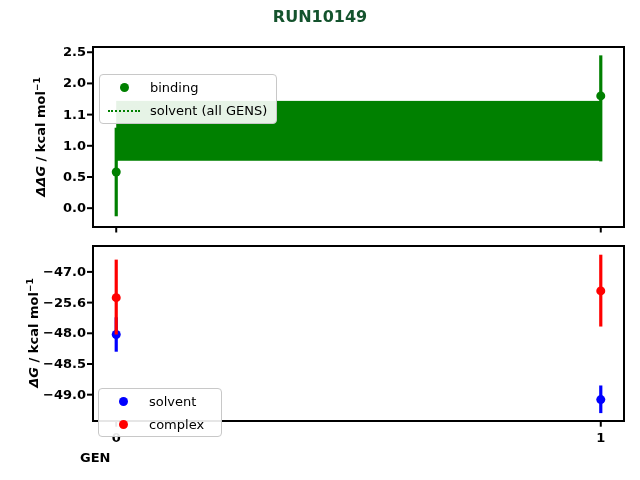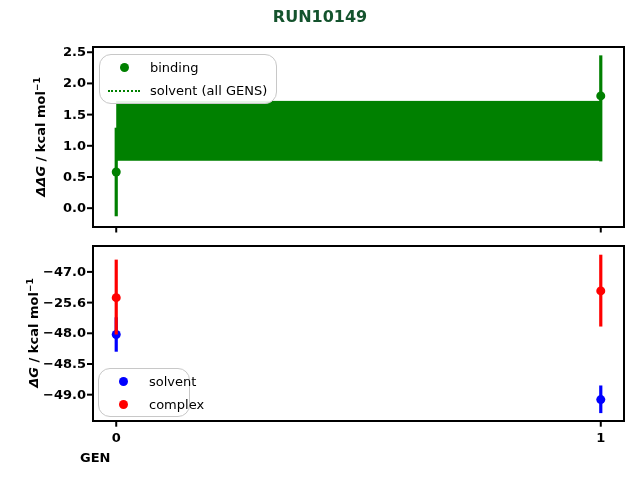--- a/index.html
+++ b/index.html
@@ -14,24 +14,24 @@
   .tick-label{position:absolute;font-size:13px;font-weight:bold;color:#000;line-height:16px;}
   .ylabel{position:absolute;white-space:nowrap;font-size:13px;font-weight:bold;color:#000;
           transform:translate(-50%,-50%) rotate(-90deg);}
   .ylabel sup{font-size:9px;}
   .ylabel .ital{font-style:italic;}
   .ylabel-top{left:40px;top:137px;}
   .ylabel-bottom{left:33px;top:333px;}
   .xlabel{position:absolute;left:80px;top:450px;width:533px;text-align:left;
           font-size:13px;font-weight:bold;color:#000;}
   .legend{position:absolute;background:rgba(255,255,255,0.9);border:1px solid #c8c8c8;
-          border-radius:12px;box-sizing:border-box;display:flex;flex-direction:column;
-          justify-content:space-evenly;z-index:5;}
+          border-radius:4px;box-sizing:border-box;display:flex;flex-direction:column;
+          justify-content:space-evenly;z-index:5;margin-top:20px;}
   .legend-top{left:99px;top:54px;width:178px;height:50px;}
-  .legend-bottom{left:98px;top:368px;width:92px;height:49px;}
+  .legend-bottom{left:98px;top:368px;width:124px;height:49px;}
   .lrow{display:flex;align-items:center;height:22px;}
   .lsample{width:36px;margin-left:6px;display:flex;justify-content:center;align-items:center;flex:none;}
   .dot{width:9px;height:9px;border-radius:50%;display:inline-block;}
   .dotline{width:32px;height:0;border-top:2.5px dotted #008000;display:inline-block;}
   .ltext{font-size:13px;color:#000;margin-left:8px;white-space:nowrap;}
 </style>
 </head>
 <body>
 
 <div id="figure">
@@ -102,21 +102,21 @@
     <div class="lrow">
       <span class="lsample">
           <span class="dot" style="background: rgb(255, 0, 0);"></span>
         </span>
       <span class="ltext">complex</span>
     </div>
   </div>
 <div class="tick-label" style="left: 34px; top: 200.165px; width: 52px; text-align: right;">0.0</div>
     <div class="tick-label" style="left: 34px; top: 168.979px; width: 52px; text-align: right;">0.5</div>
     <div class="tick-label" style="left: 34px; top: 137.794px; width: 52px; text-align: right;">1.0</div>
-    <div class="tick-label" style="left: 34px; top: 106.608px; width: 52px; text-align: right;">1.5</div>
+    <div class="tick-label" style="left: 34px; top: 106.608px; width: 52px; text-align: right;">1.1</div>
     <div class="tick-label" style="left: 34px; top: 75.4227px; width: 52px; text-align: right;">2.0</div>
     <div class="tick-label" style="left: 34px; top: 44.2371px; width: 52px; text-align: right;">2.5</div>
     <div class="tick-label" style="left: 101.227px; top: 429.7px; width: 30px; text-align: center;">0</div>
     <div class="tick-label" style="left: 585.773px; top: 429.7px; width: 30px; text-align: center;">1</div>
     <div class="tick-label" style="left: 34px; top: 386.687px; width: 52px; text-align: right;">−49.0</div>
     <div class="tick-label" style="left: 34px; top: 355.99px; width: 52px; text-align: right;">−48.5</div>
     <div class="tick-label" style="left: 34px; top: 325.293px; width: 52px; text-align: right;">−48.0</div>
     <div class="tick-label" style="left: 34px; top: 294.596px; width: 52px; text-align: right;">−25.6</div>
     <div class="tick-label" style="left: 34px; top: 263.899px; width: 52px; text-align: right;">−47.0</div>
   </div>

